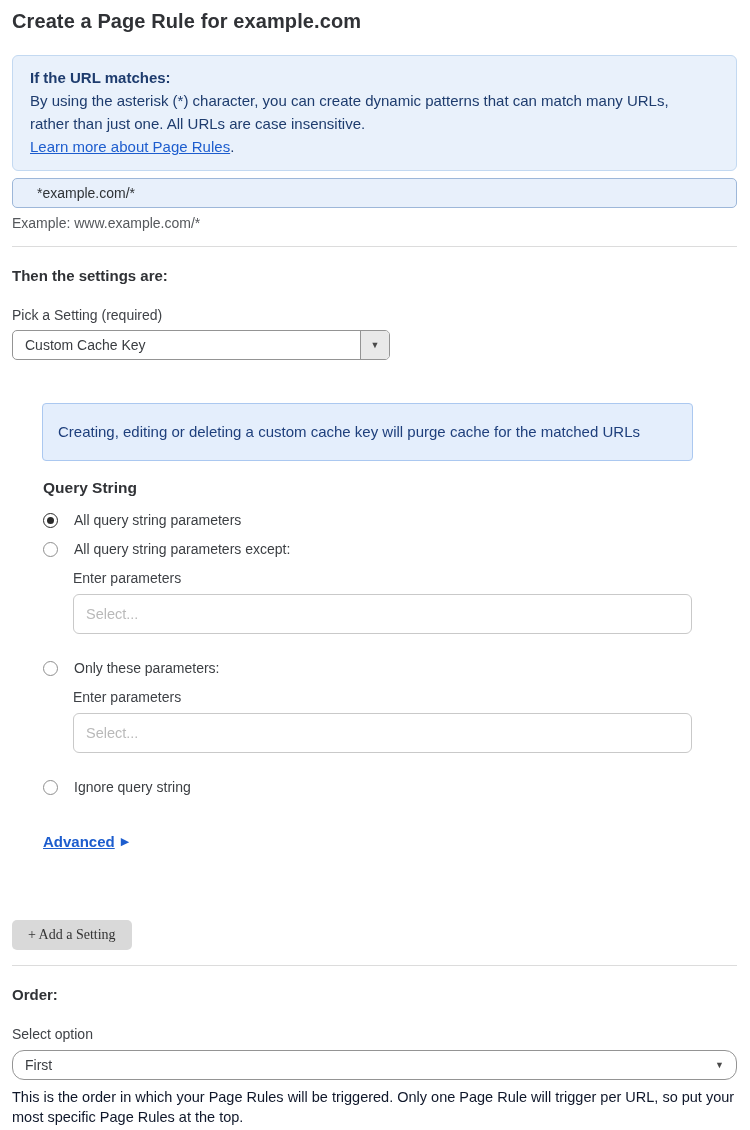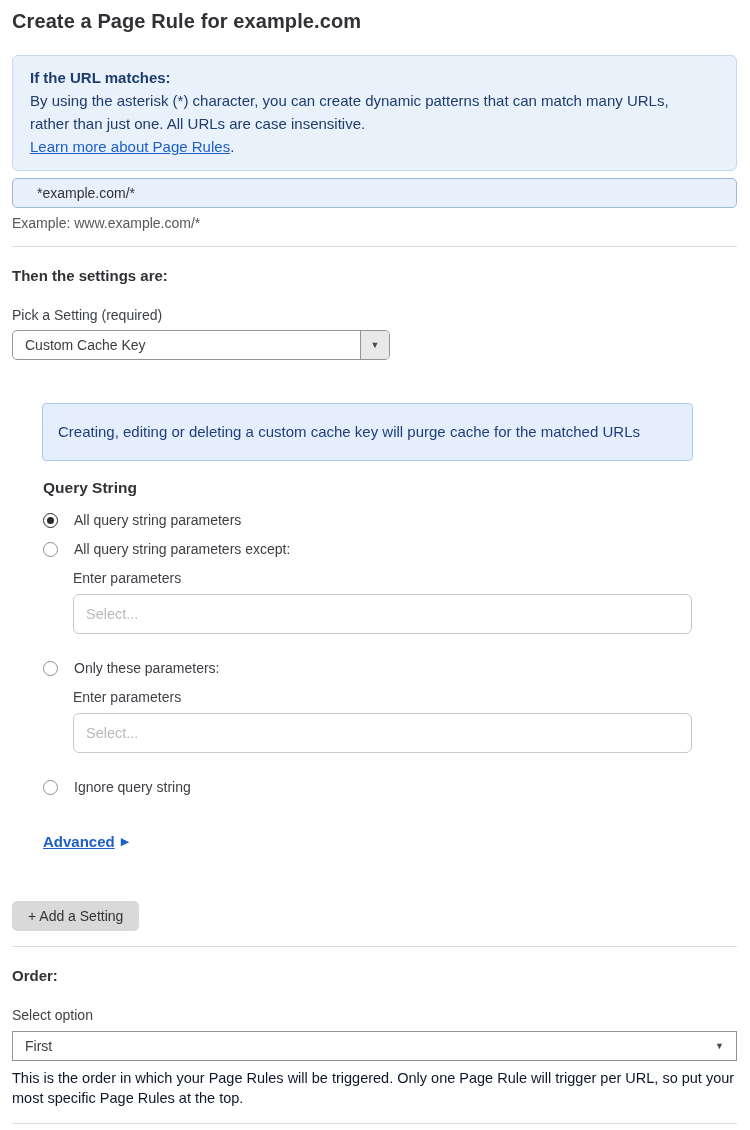--- a/index.html
+++ b/index.html
@@ -194,29 +194,29 @@
     height: 30px;
     padding: 0 16px;
     border: none;
     border-radius: 5px;
     font-size: 14px;
     font-family: "Liberation Sans", sans-serif;
     cursor: pointer;
   }
   .btn-gray { background: #d9d9d9; color: #333333; }
 
-  .add-setting { margin-top: 51px; }
+  .add-setting { margin-top: 70px; font-family: Liberation Serif, serif; }
 
   
   .order-select {
     margin-top: 8px;
     width: 100%;
     height: 30px;
     border: 1px solid #949494;
-    border-radius: 0;
+    border-radius: 12px;
     background: #ffffff;
     display: flex;
     align-items: center;
     justify-content: space-between;
     padding: 0 12px;
     font-size: 14px;
     color: #3a3d41;
     cursor: pointer;
   }
   .order-help {

